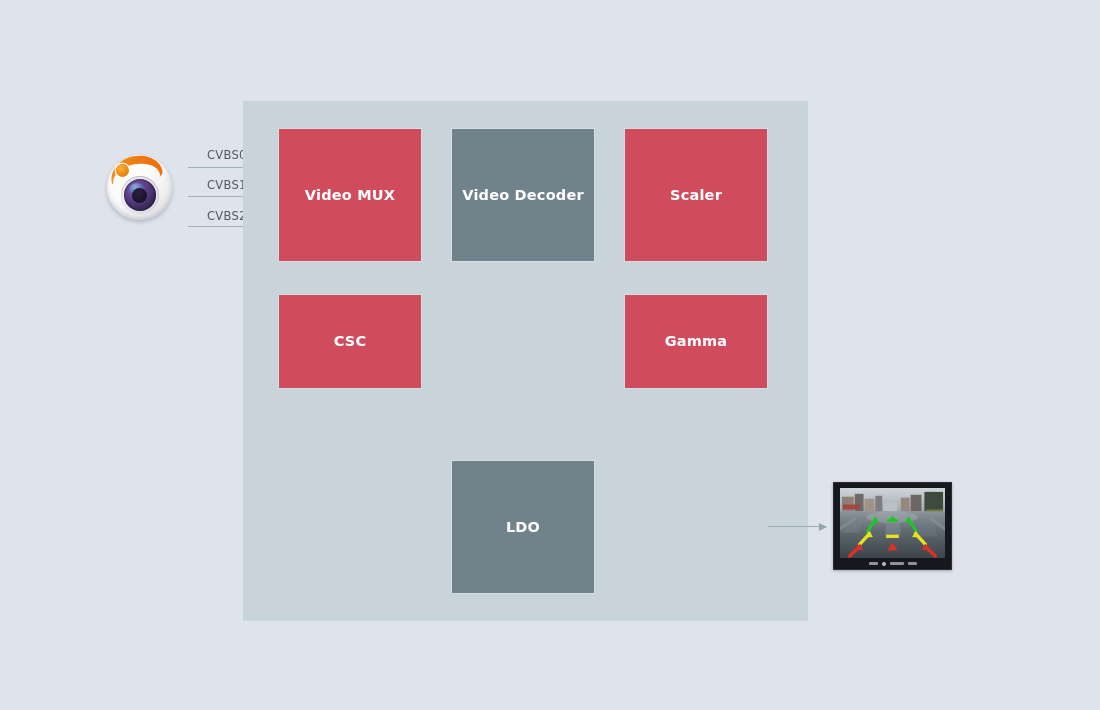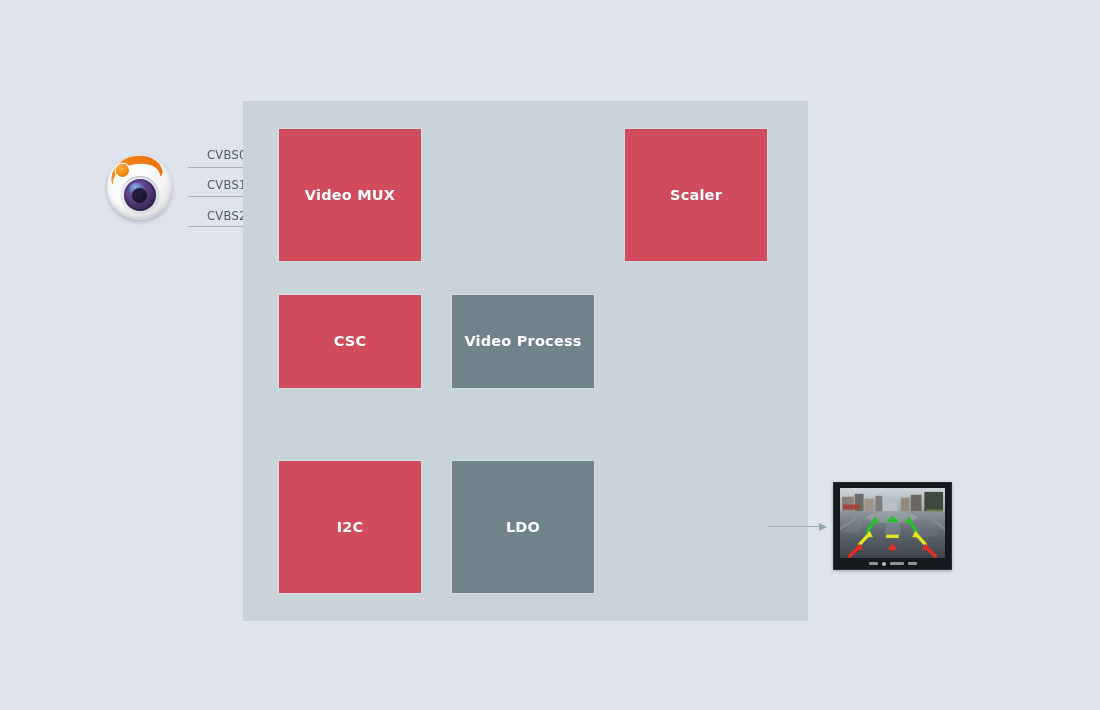--- a/index.html
+++ b/index.html
@@ -252,34 +252,34 @@
   <div class="sig" style="left:188px; top:196px; width:86px;"></div>
 
   <div class="sig-label" style="left:207px; top:209px;">CVBS2</div>
   <div class="sig" style="left:188px; top:226px; width:86px;"></div>
 
   <div class="soc-container"></div>
 
   <div class="block red c0 r0">
     <span class="lbl">Video MUX</span>
   </div>
+  <div class="block gray c1 r0">
+    <span class="lbl">Video Decoder</span>
+  </div>
   <div class="block red c2 r0">
     <span class="lbl">Scaler</span>
   </div>
 
   <div class="block red c0 r1">
     <span class="lbl">CSC</span>
   </div>
-  <div class="block gray c1 r1">
-    <span class="lbl">Video Process</span>
-  </div>
-
-  <div class="block red c0 r2">
-    <span class="lbl">I2C</span>
-  </div>
+  <div class="block red c2 r1">
+    <span class="lbl">Gamma</span>
+  </div>
+
   <div class="block gray c1 r2">
     <span class="lbl">LDO</span>
   </div>
 
   <div class="out-arrow"></div>
 
   <div class="display">
     <div class="screen">
       <svg viewBox="0 0 107 72" preserveAspectRatio="none">
         <defs>

